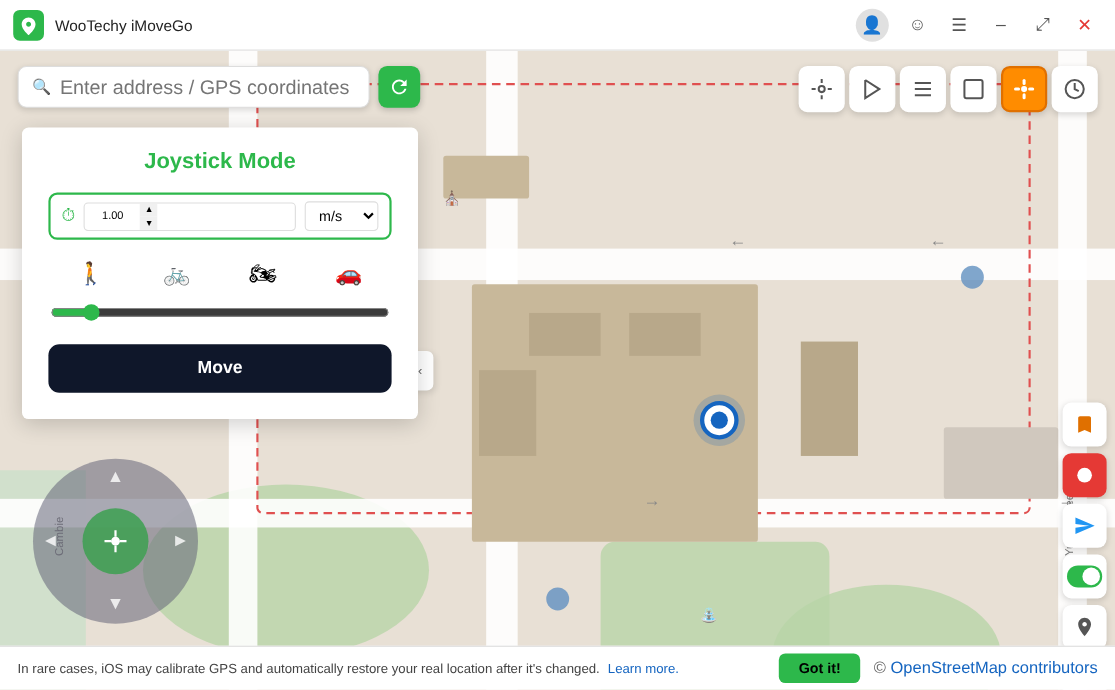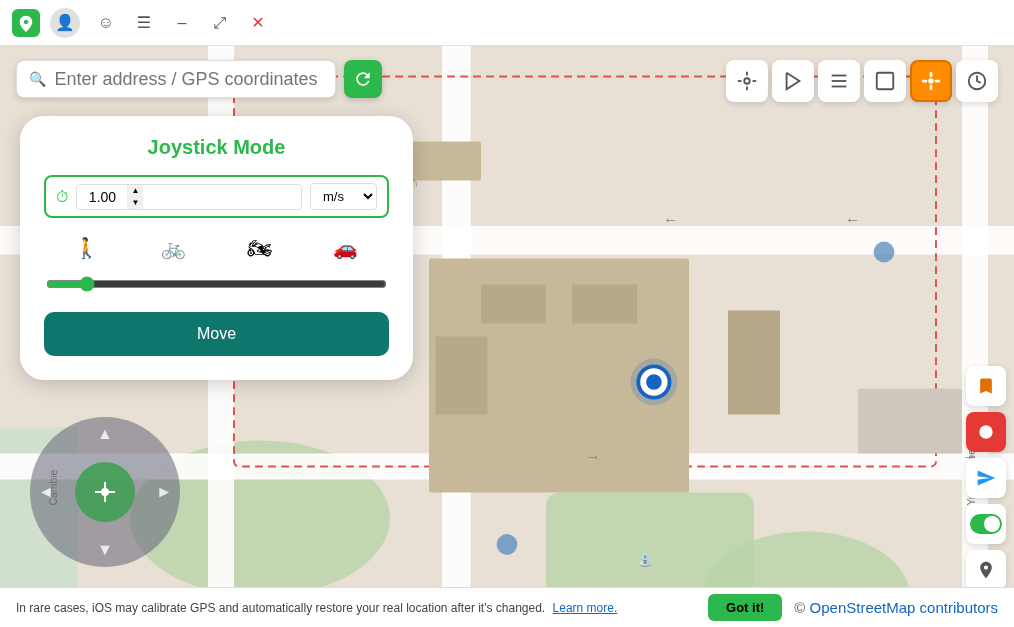--- a/index.html
+++ b/index.html
@@ -80,41 +80,41 @@
       box-shadow: 0 2px 6px rgba(0,0,0,0.15);
       font-size: 18px; color: #555;
     }
     .rt-btn.active {
       background: #ff8c00; border: 2px solid #e07000; color: white;
     }
 
     
     .joystick-panel {
       position: absolute; top: 70px; left: 20px;
-      width: 393px; background: #fff; border-radius: 24px;
+      width: 360px; background: #fff; border-radius: 6px;
       box-shadow: 0 4px 20px rgba(0,0,0,0.18);
       padding: 20px 24px 24px;
       z-index: 60;
     }
     .joystick-title {
       text-align: center; font-size: 20px; font-weight: 600;
       color: #2db84b; margin-bottom: 16px;
     }
     .speed-row {
       display: flex; align-items: center; gap: 8px;
       border: 2px solid #2db84b; border-radius: 8px;
       padding: 6px 10px; margin-bottom: 12px;
     }
     .speed-icon { font-size: 16px; color: #2db84b; }
     .speed-input-wrap {
       display: flex; align-items: center; border: 1px solid #ddd; border-radius: 4px;
       overflow: hidden; flex: 1;
     }
     .speed-input {
-      width: 50px; border: none; outline: none; font-size: 14px;
+      width: 50px; border: none; outline: none; font-size: 10px;
       text-align: center; padding: 4px;
     }
     .speed-spinners {
       display: flex; flex-direction: column;
     }
     .speed-spinner-btn {
       width: 16px; height: 12px; background: #f0f0f0; border: none;
       cursor: pointer; font-size: 8px; display: flex; align-items: center;
       justify-content: center; line-height: 1;
     }
@@ -130,22 +130,22 @@
       width: 36px; height: 36px; border-radius: 50%; border: none;
       background: transparent; cursor: pointer;
       display: flex; align-items: center; justify-content: center; font-size: 20px;
     }
     .transport-btn.active { color: #2db84b; }
     .speed-slider-row { margin-bottom: 16px; padding: 0 2px; }
     .speed-slider {
       width: 100%; accent-color: #2db84b;
     }
     .move-btn {
-      width: 100%; height: 44px; background: #0f766e; color: white;
-      border: none; border-radius: 10px; font-size: 16px; font-weight: 400;
+      width: 100%; height: 44px; background: #0f172a; color: white;
+      border: none; border-radius: 10px; font-size: 16px; font-weight: 700;
       cursor: pointer;
     }
 
     
     .collapse-arrow {
       position: absolute; top: 50%; left: 370px; transform: translateY(-50%);
       width: 24px; height: 36px; background: #fff;
       border-radius: 0 6px 6px 0;
       display: flex; align-items: center; justify-content: center;
       z-index: 55; cursor: pointer; box-shadow: 2px 2px 6px rgba(0,0,0,0.1);
@@ -194,21 +194,21 @@
     .rf-btn.red-bg { background: #e53935; color: white; }
 
     
     .bottom-bar {
       position: absolute; bottom: 0; left: 0; right: 0; height: 40px;
       background: #fff; border-top: 1px solid #ddd;
       display: flex; align-items: center; padding: 0 16px;
       font-size: 12px; color: #444; z-index: 100;
     }
     .bottom-bar .info-text { flex: 1; }
-    .bottom-bar .learn-more { color: #1565c0; text-decoration: underline; cursor: pointer; margin-left: 4px; }
+    .bottom-bar .learn-more { color: #1565c0; cursor: pointer; margin-left: 4px; }
     .got-it-btn {
       background: #2db84b; color: #000000; border: none; border-radius: 6px;
       padding: 6px 18px; font-size: 13px; font-weight: 600; cursor: pointer;
       margin-left: 12px;
     }
     .osm-credit { font-size: 15px; color: #666; margin-left: 12px; }
     .osm-credit a { color: #1565c0; }
 
     
     .map-svg {
@@ -217,20 +217,21 @@
   </style>
 </head>
 <body>
 
 <div class="title-bar">
   <div class="title-bar-logo">
     <svg viewBox="0 0 20 20" fill="white">
       <path d="M10 2C6.13 2 3 5.13 3 9c0 5.25 7 11 7 11s7-5.75 7-11c0-3.87-3.13-7-7-7zm0 9.5c-1.38 0-2.5-1.12-2.5-2.5S8.62 6.5 10 6.5s2.5 1.12 2.5 2.5S11.38 11.5 10 11.5z"></path>
     </svg>
   </div>
+  <span class="title-bar-title">WooTechy iMoveGo</span>
   <div class="title-bar-controls">
     <div class="title-bar-avatar">👤</div>
     <button class="title-bar-btn">☺</button>
     <button class="title-bar-btn">☰</button>
     <button class="title-bar-btn">–</button>
     <button class="title-bar-btn">⤢</button>
     <button class="title-bar-btn close">✕</button>
   </div>
 </div>
 

